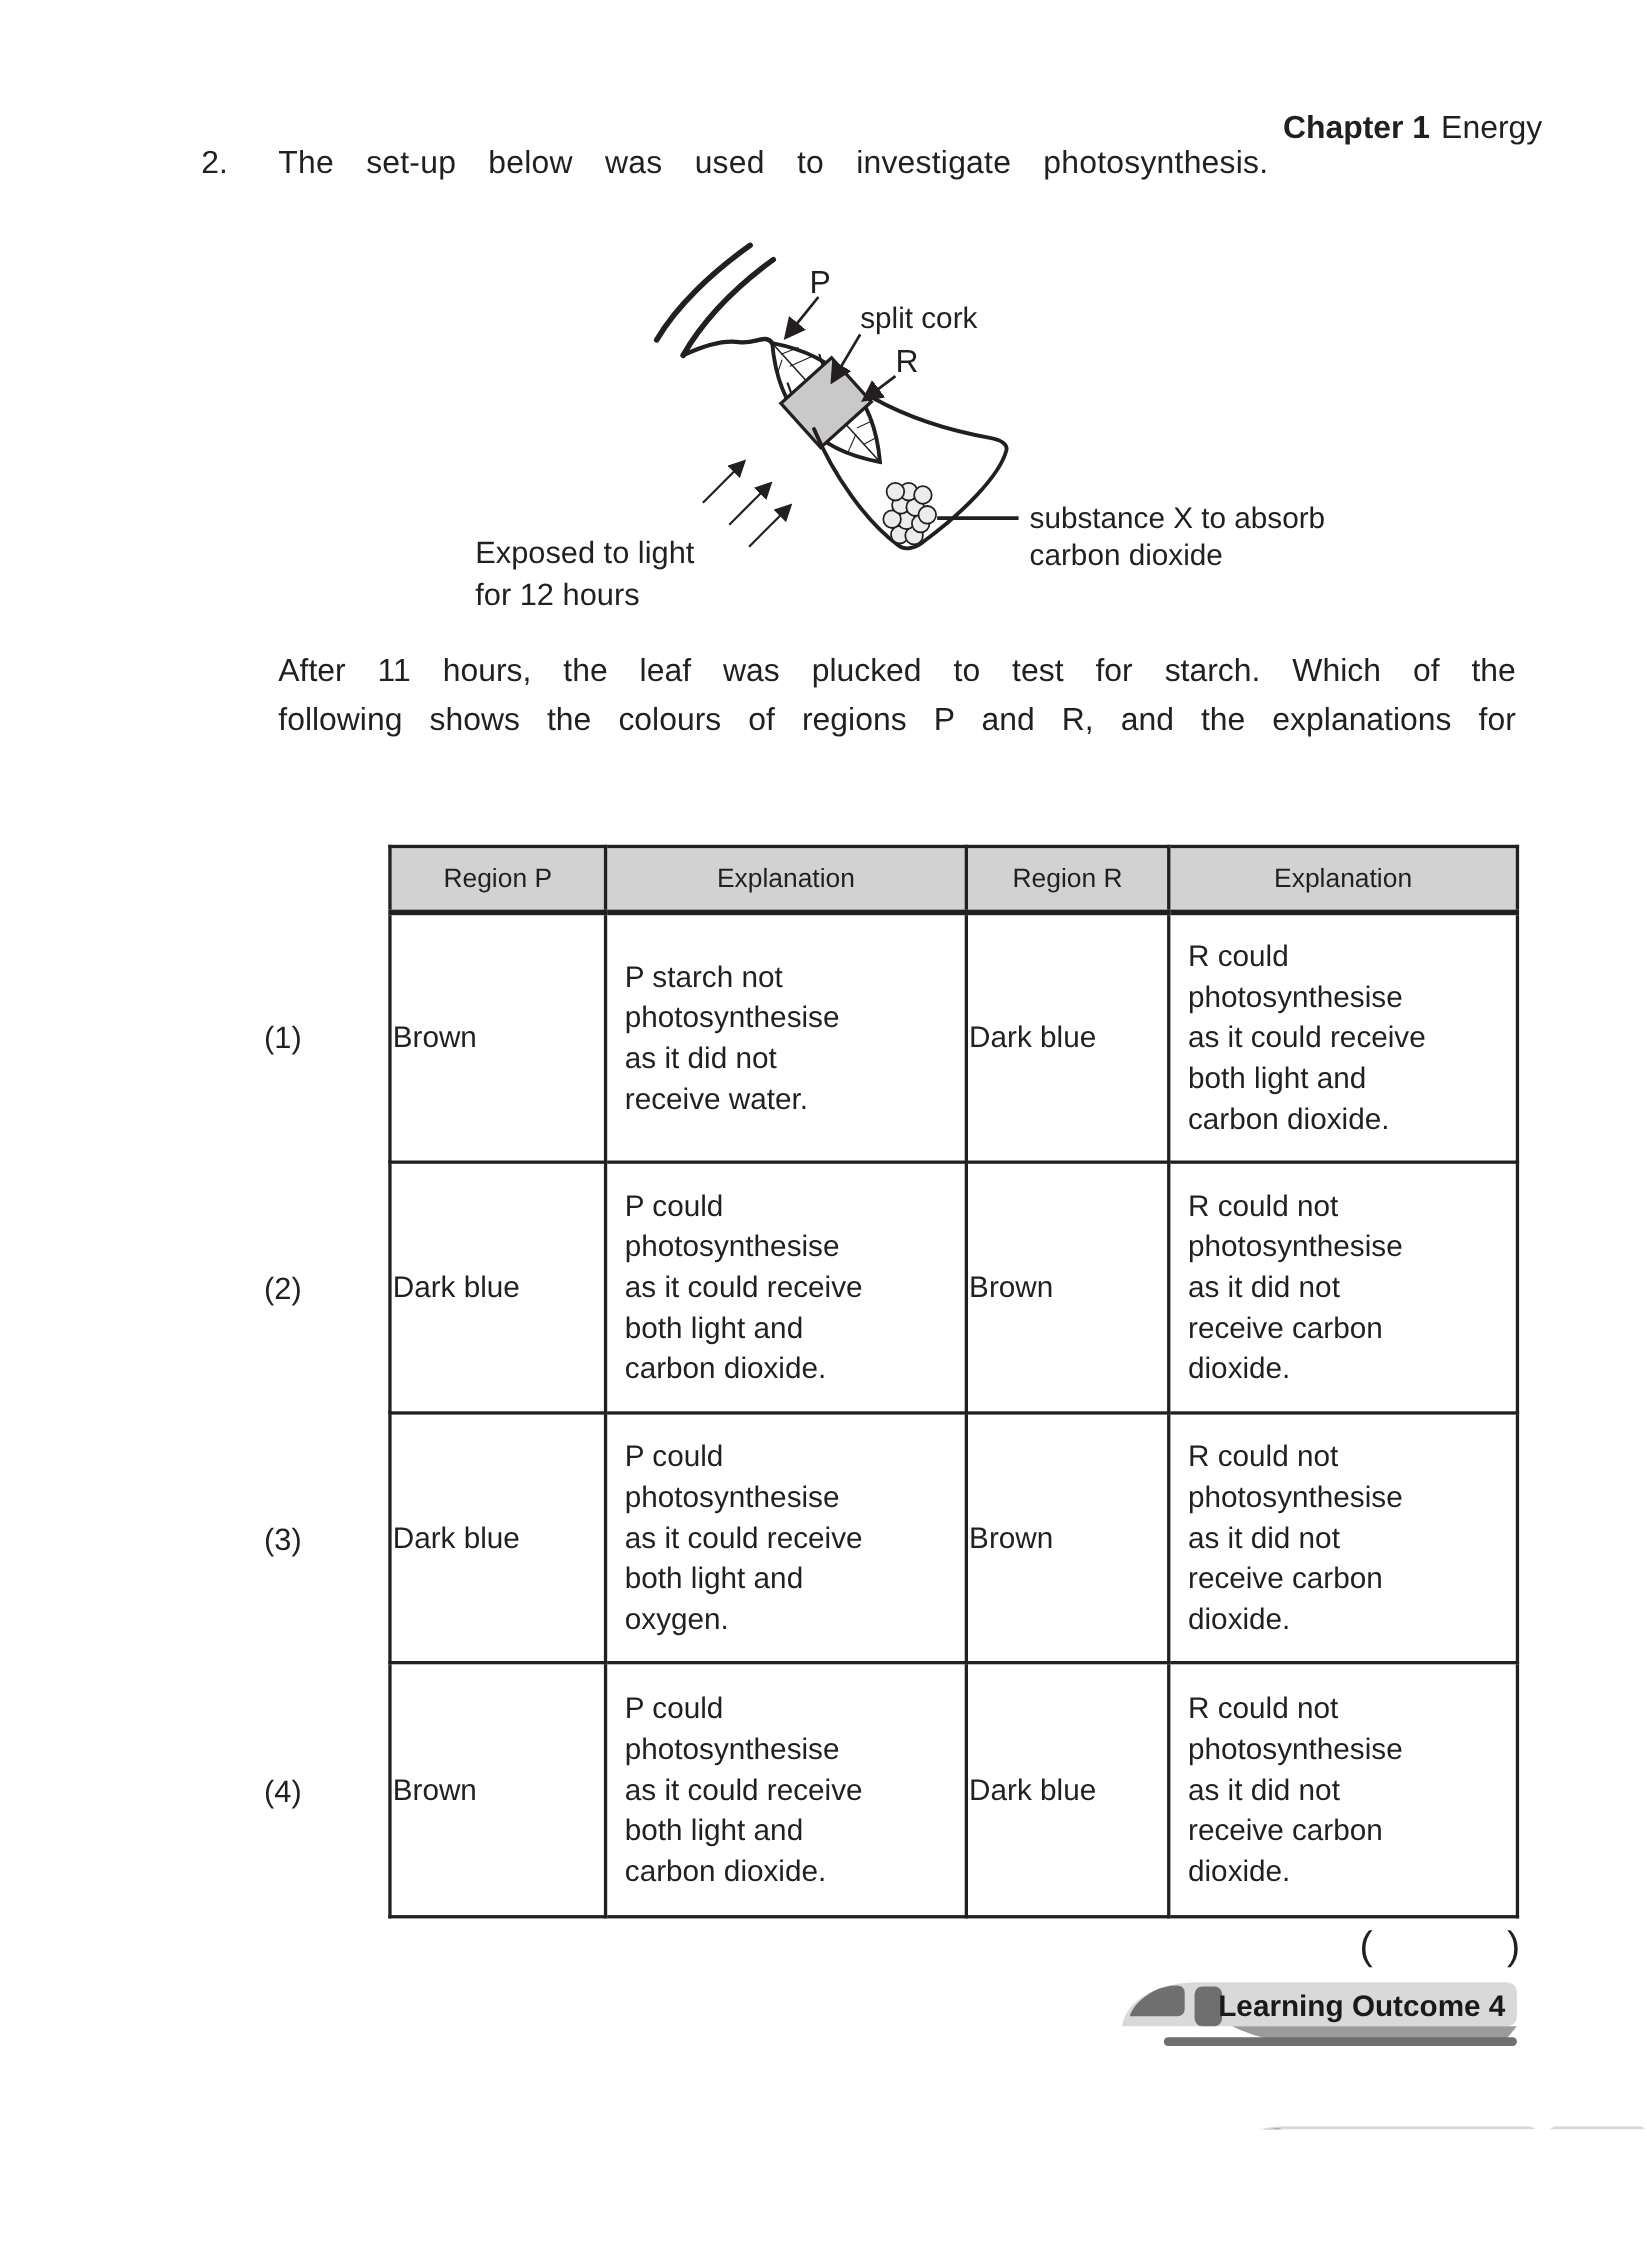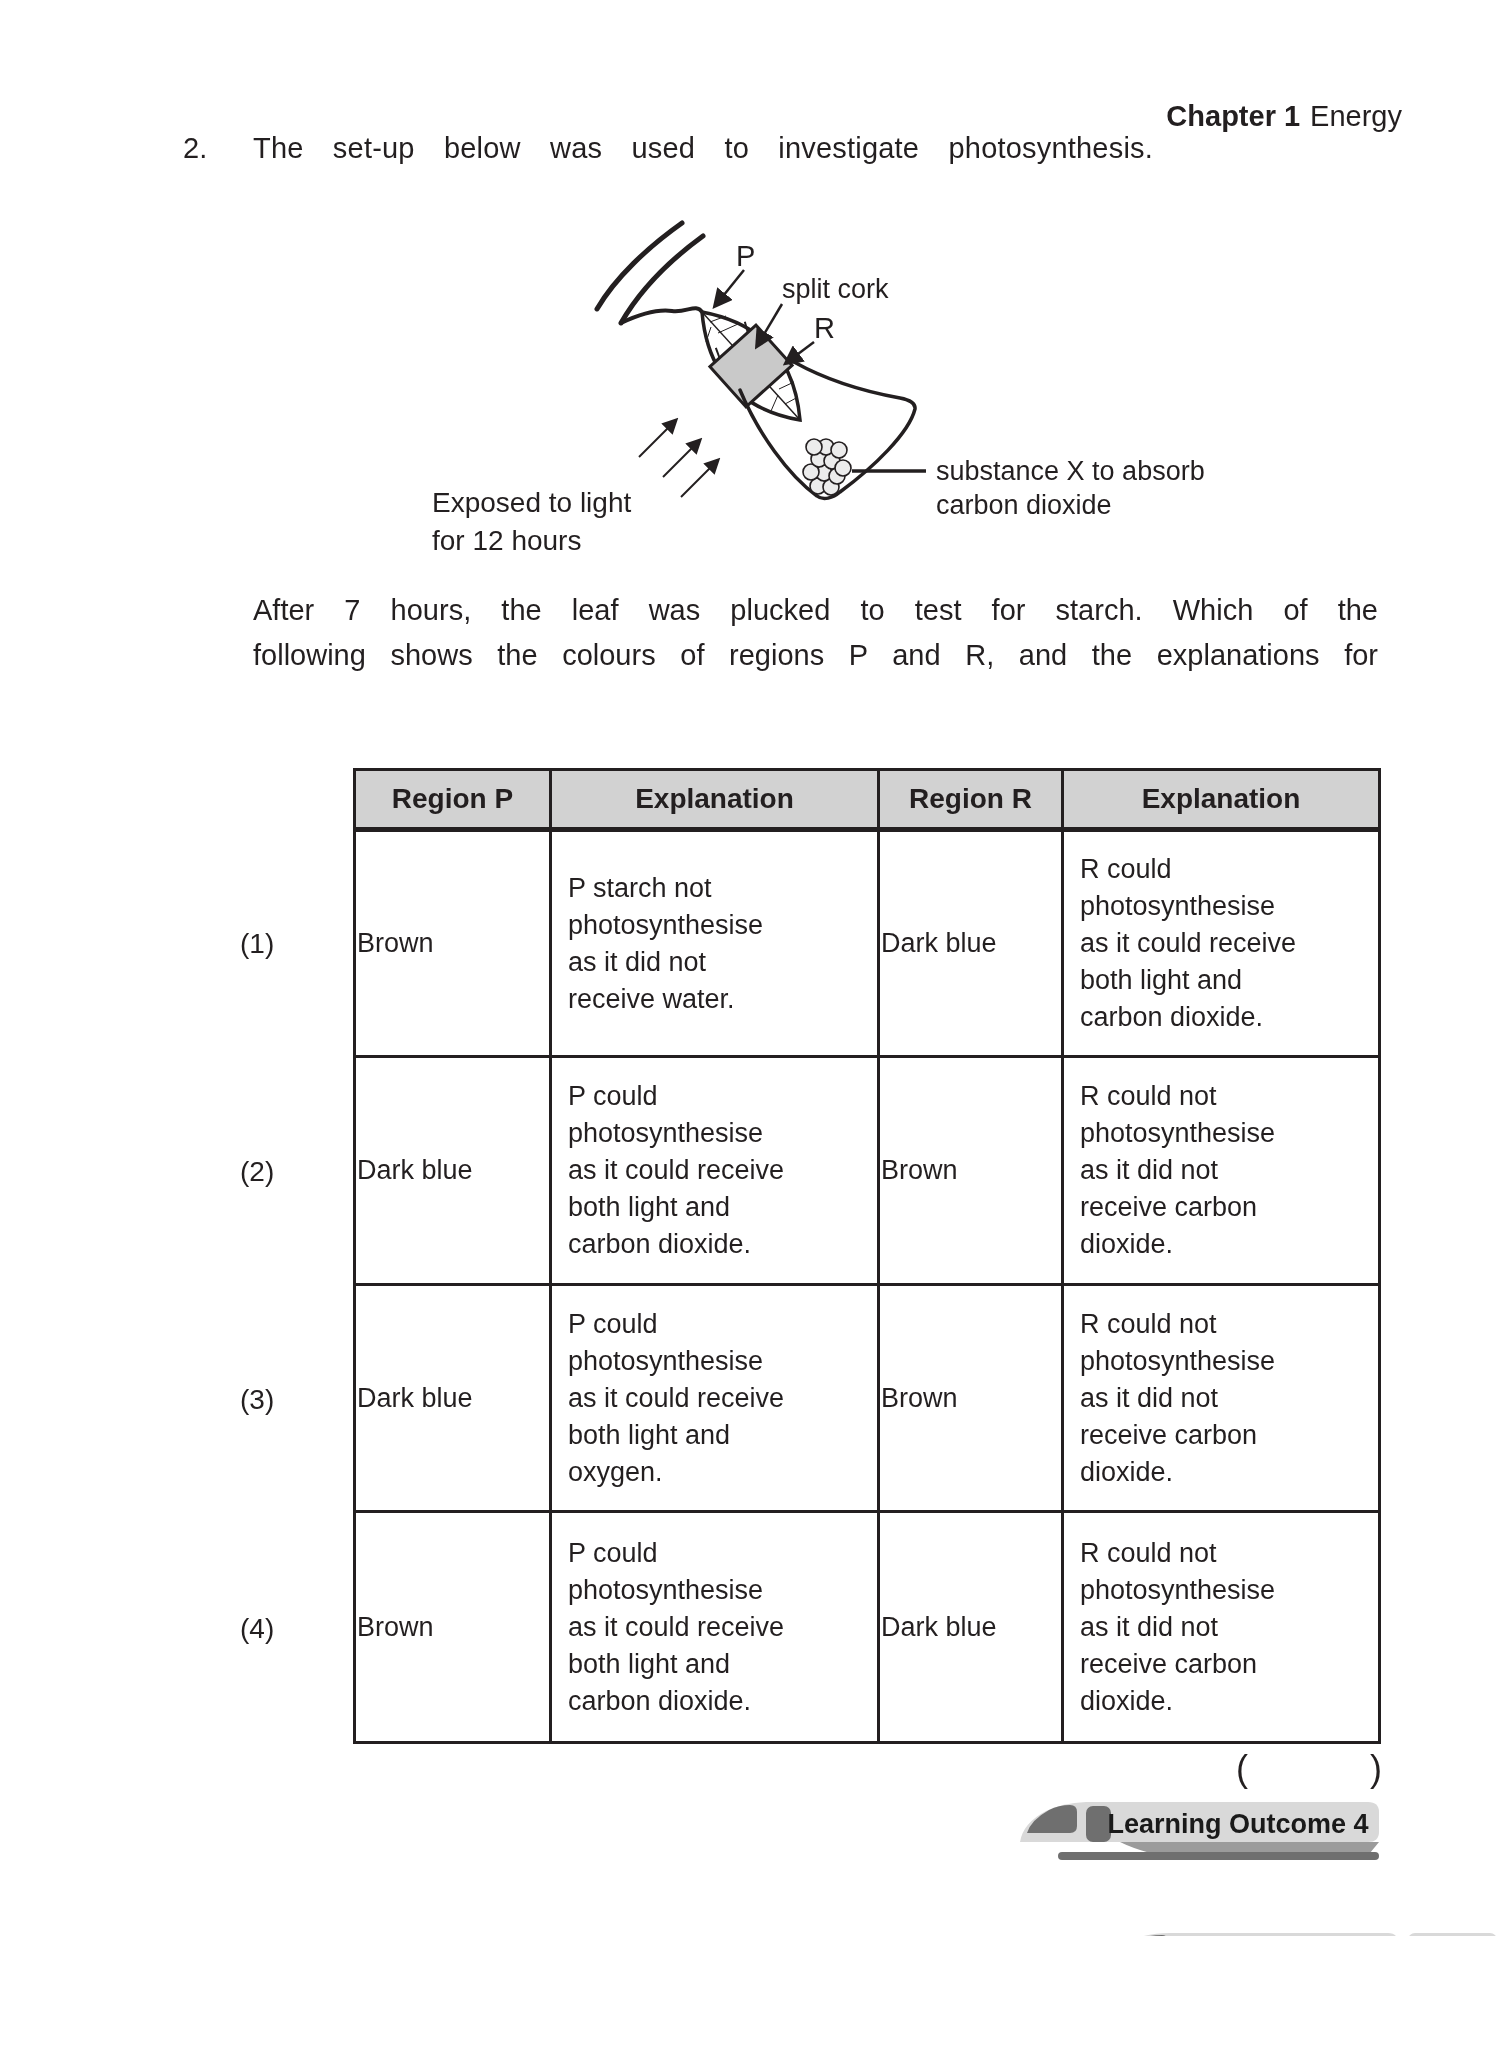--- a/index.html
+++ b/index.html
@@ -19,21 +19,21 @@
   .q-body{top:588px;left:253px;width:1125px;font-size:29px;line-height:45px;}
   .jline{text-align:justify;text-align-last:justify;}
   .lline{text-align:left;}
   
   .diagram{top:190px;left:410px;}
   .diagram text{font-family:"Liberation Sans","DejaVu Sans",sans-serif;fill:#231f20;}
   
   .opt-table{top:768px;left:353px;border-collapse:collapse;table-layout:fixed;
              width:1025px;font-size:27px;}
   .opt-table th,.opt-table td{border:3px solid #231f20;vertical-align:middle;}
-  .opt-table th{background:#d2d2d2;font-size:28px;font-weight:bold;height:54px;
+  .opt-table th{background:#d2d2d2;font-size:24px;font-weight:normal;height:54px;
                 border-bottom-width:5px;}
   .opt-table td.c{}
   .opt-table td.e{text-align:left;padding:14px 8px 14px 16px;white-space:pre-line;
                   line-height:37px;}
   .row-num{font-size:28px;width:90px;left:240px;}
   
   .answer-brackets{top:1748px;left:1236px;width:146px;display:flex;
                    justify-content:space-between;font-size:36px;}
   
   .copyright{top:1956px;left:155px;font-size:25px;letter-spacing:.3px;}
@@ -115,21 +115,21 @@
     <text x="326" y="76" font-size="29">P</text>
     <text x="372" y="108" font-size="27">split cork</text>
     <text x="404" y="148" font-size="29">R</text>
     <text x="22" y="322" font-size="28">Exposed to light</text>
     <text x="22" y="360" font-size="28">for 12 hours</text>
     <text x="526" y="290" font-size="27">substance X to absorb</text>
     <text x="526" y="324" font-size="27">carbon dioxide</text>
   </svg>
 
   <div class="abs q-body">
-    <div class="jline">After 7 hours, the leaf was plucked to test for starch. Which of the</div>
+    <div class="jline">After 11 hours, the leaf was plucked to test for starch. Which of the</div>
     <div class="jline">following shows the colours of regions P and R, and the explanations for</div>
   </div>
 
   <div class="abs row-num" style="top:928px;">(1)</div>
   <div class="abs row-num" style="top:1156px;">(2)</div>
   <div class="abs row-num" style="top:1384px;">(3)</div>
   <div class="abs row-num" style="top:1613px;">(4)</div>
 
   <table class="abs opt-table">
     <colgroup>

